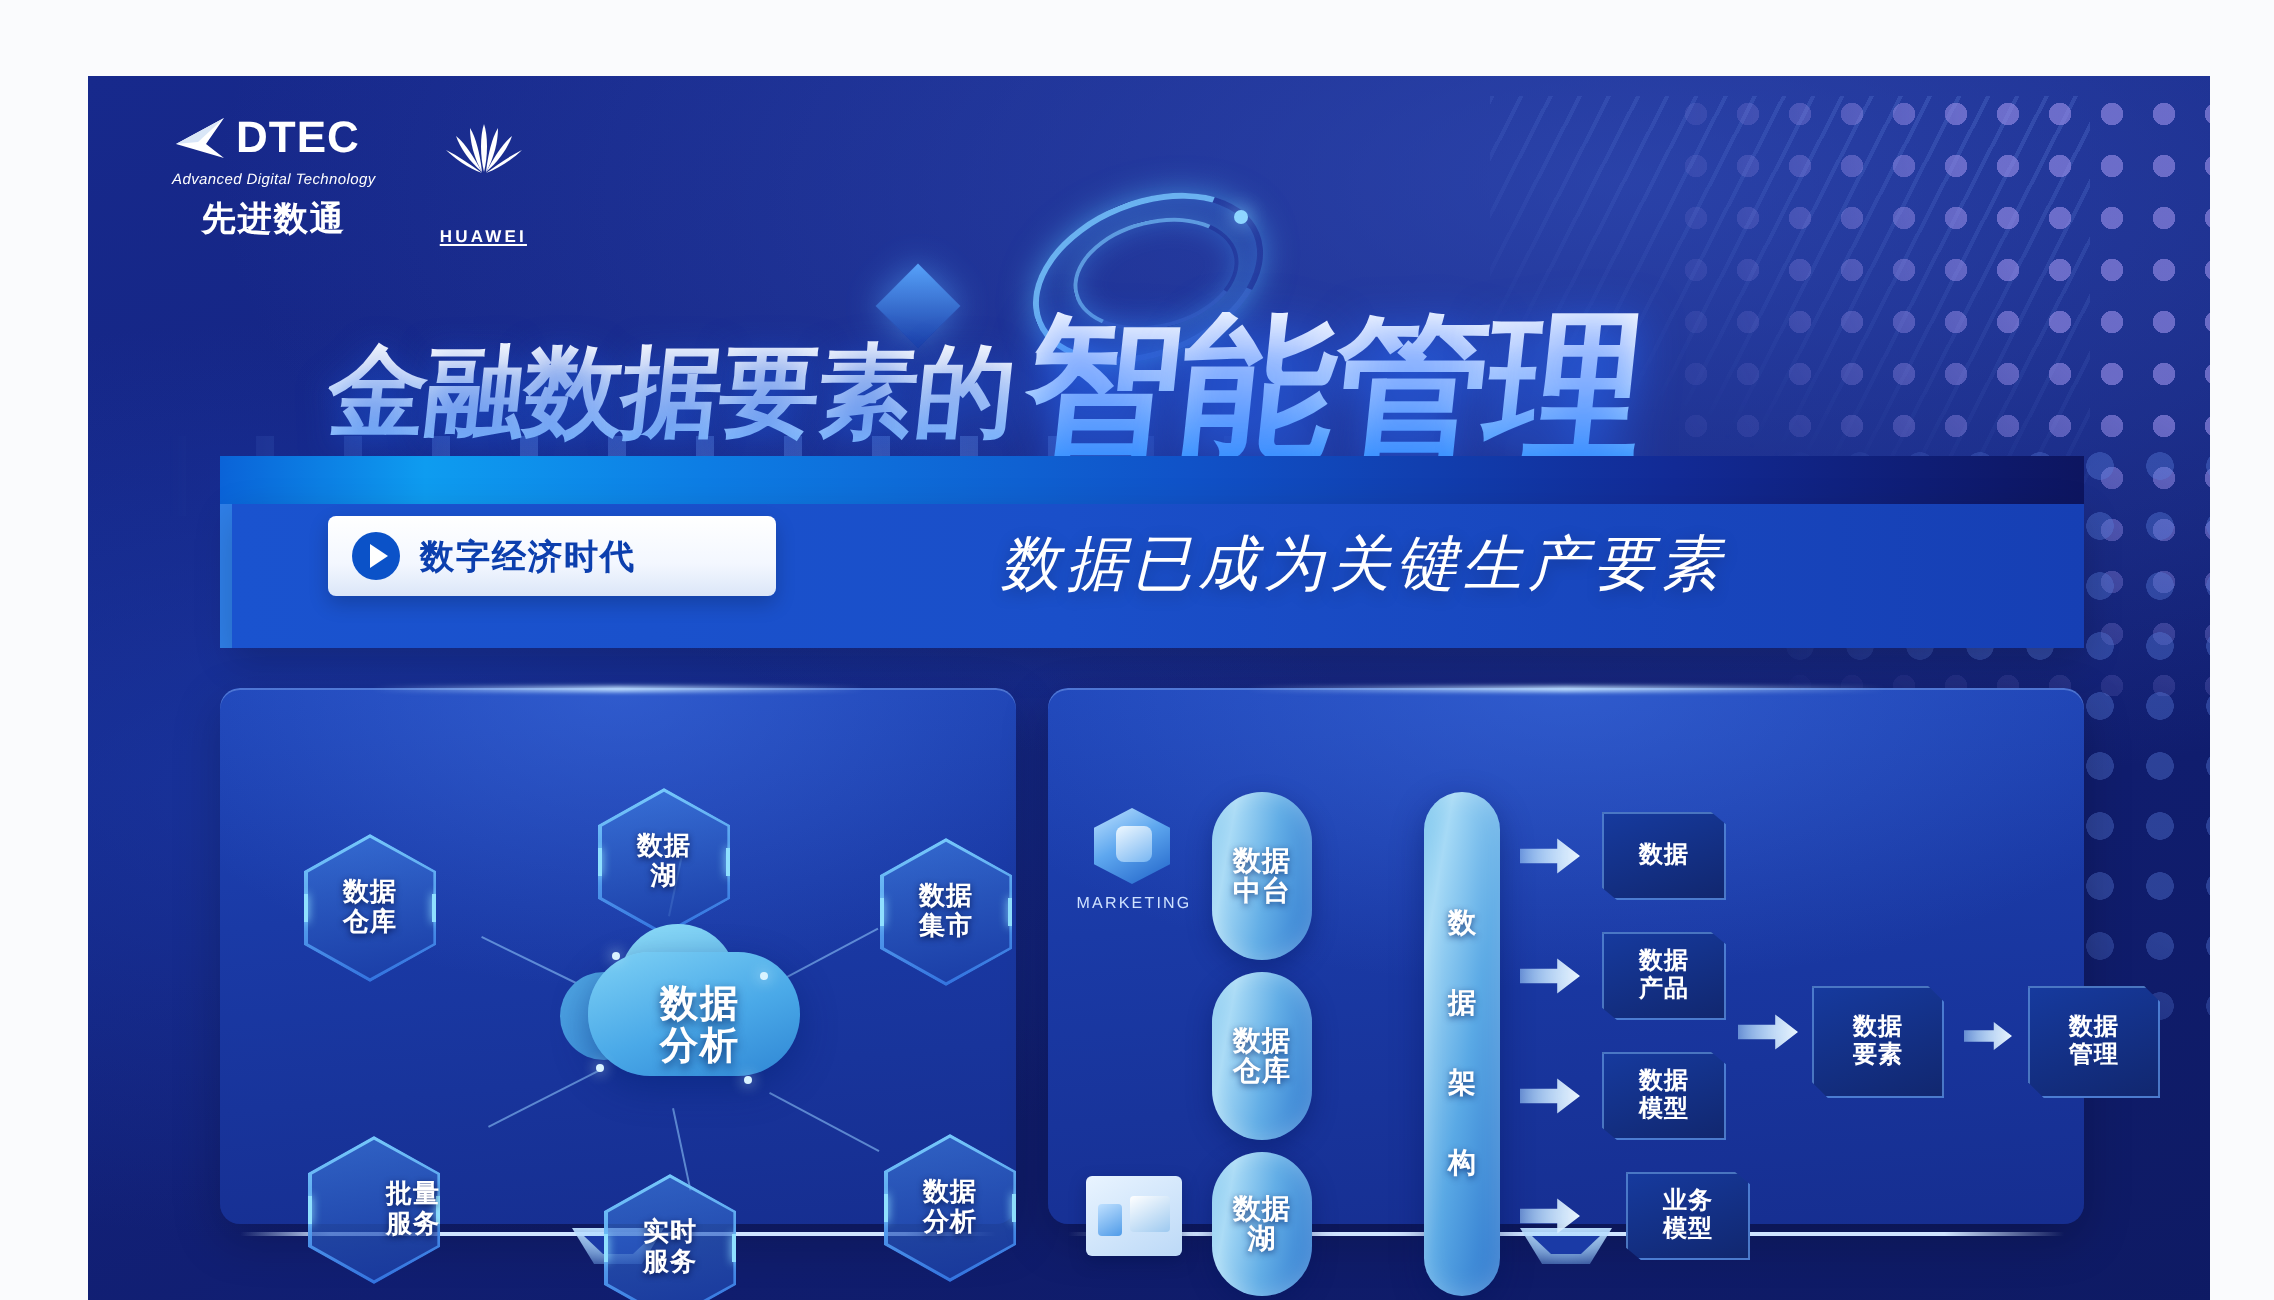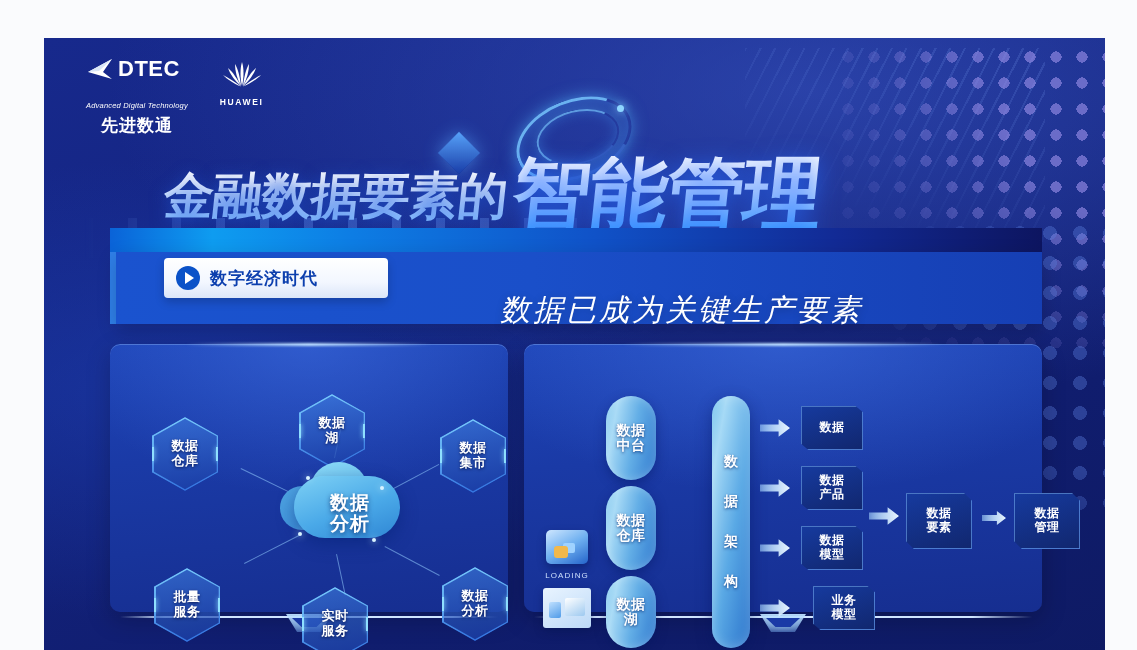--- a/index.html
+++ b/index.html
@@ -50,24 +50,24 @@
     -webkit-mask-image:linear-gradient(90deg,transparent,#000 30%,#000 70%,transparent);
     mask-image:linear-gradient(90deg,transparent,#000 30%,#000 70%,transparent);
     pointer-events:none;
   }
 
   
   .logos{ position:absolute; left:42px; top:18px; display:flex; align-items:flex-start; gap:32px; }
   .logo-dtec{ text-align:center; color:#fff; }
   .dtec-top{ display:flex; align-items:center; gap:2px; }
   .dtec-word{ font-size:22px; font-weight:700; letter-spacing:.5px; line-height:1; }
-  .dtec-sub{ font-size:7.5px; font-style:italic; letter-spacing:.2px; margin-top:19px; white-space:nowrap;}
+  .dtec-sub{ font-size:7.5px; font-style:italic; letter-spacing:.2px; margin-top:3px; white-space:nowrap;}
   .dtec-cn{ font-size:17px; font-weight:700; margin-top:4px; letter-spacing:1px;font-family:Liberation Serif, serif; }
   .logo-hw{ text-align:center; color:#fff; padding-top:2px;}
-  .hw-word{ font-size:8.5px; font-weight:700; letter-spacing:1.6px; margin-top:3px;}
+  .hw-word{ font-size:8.5px; font-weight:700; letter-spacing:1.6px; margin-top:18px;text-decoration:underline;}
 
   .stockcode{
     position:absolute; right:20px; top:56px;
     color:#fff; font-size:19px; font-weight:700; letter-spacing:2px;
     text-shadow:0 0 10px rgba(40,90,220,.9);
     white-space:nowrap;
   }
 
   
   .title-wrap{ position:absolute; left:120px; top:118px; display:flex; align-items:flex-end; }
@@ -124,21 +124,20 @@
   .play-ico{ width:24px; height:24px; border-radius:50%; background:#0b52c8; position:relative; flex:none;}
   .play-ico:after{
     content:""; position:absolute; left:9px; top:6px;
     border-left:9px solid #fff; border-top:6px solid transparent; border-bottom:6px solid transparent;
   }
   .pill-label{ color:#0c3fae; font-size:17px; font-weight:700; letter-spacing:1px; white-space:nowrap;}
   .banner-headline{
     position:absolute; left:390px; top:34px; color:#fff; font-size:30px; font-weight:400;
     letter-spacing:3px; font-style:italic; white-space:nowrap;
     text-shadow:0 2px 8px rgba(0,0,0,.25);
-    margin-top:28px;
   }
 
   
   .panel{
     position:absolute; top:306px; height:268px; border-radius:10px;
     background:
       radial-gradient(90% 80% at 50% 0%, rgba(70,120,235,.45) 0%, rgba(25,50,150,0) 70%),
       linear-gradient(175deg,#1e45b8 0%,#1a3aa6 40%,#162e90 100%);
     box-shadow:inset 0 1px 0 rgba(160,200,255,.35), 0 8px 24px rgba(0,0,0,.22);
   }
@@ -360,21 +359,21 @@
       <i class="tick r"></i>
     <span><b>数据</b><br>
           <b>湖</b></span>
   </div>
   <div class="hex" style="left:396px;top:381px;">
     <i class="tick l"></i>
       <i class="tick r"></i>
     <span><b>数据</b><br>
           <b>集市</b></span>
   </div>
-  <div class="hex" style="left:110px;top:530px;">
+  <div class="hex" style="left:110px;top:530px;justify-content:flex-end;">
     <i class="tick l"></i>
       <i class="tick r"></i>
     <span><b>批量</b><br>
           <b>服务</b></span>
   </div>
   <div class="hex" style="left:258px;top:549px;">
     <i class="tick l"></i>
       <i class="tick r"></i>
     <span><b>实时</b><br>
           <b>服务</b></span>
@@ -400,25 +399,25 @@
     <i class="spark" style="left:18px;top:64px;"></i>
     <i class="spark" style="left:92px;top:70px;"></i>
   </div>
 
   <div class="panel right">
     <div class="panel-glow"></div>
     <div class="panel-foot"></div>
     <div class="foot-chev"></div>
   </div>
 
-  <div class="src" style="left:494px;top:486px;">
+  <div class="src" style="left:494px;top:362px;">
     <div class="ico">
-        <div class="box3"></div>
+        <div class="cube"></div>
       </div>
-    <div class="lbl">LOADING</div>
+    <div class="lbl">MARKETING</div>
   </div>
   <div class="src" style="left:494px;top:548px;">
     <div class="ico">
         <div class="screen"></div>
       </div>
     <div class="lbl"></div>
   </div>
 
   <div class="capsule" style="left:562px;top:358px;height:84px;">
     <span><b>数据</b><br>

